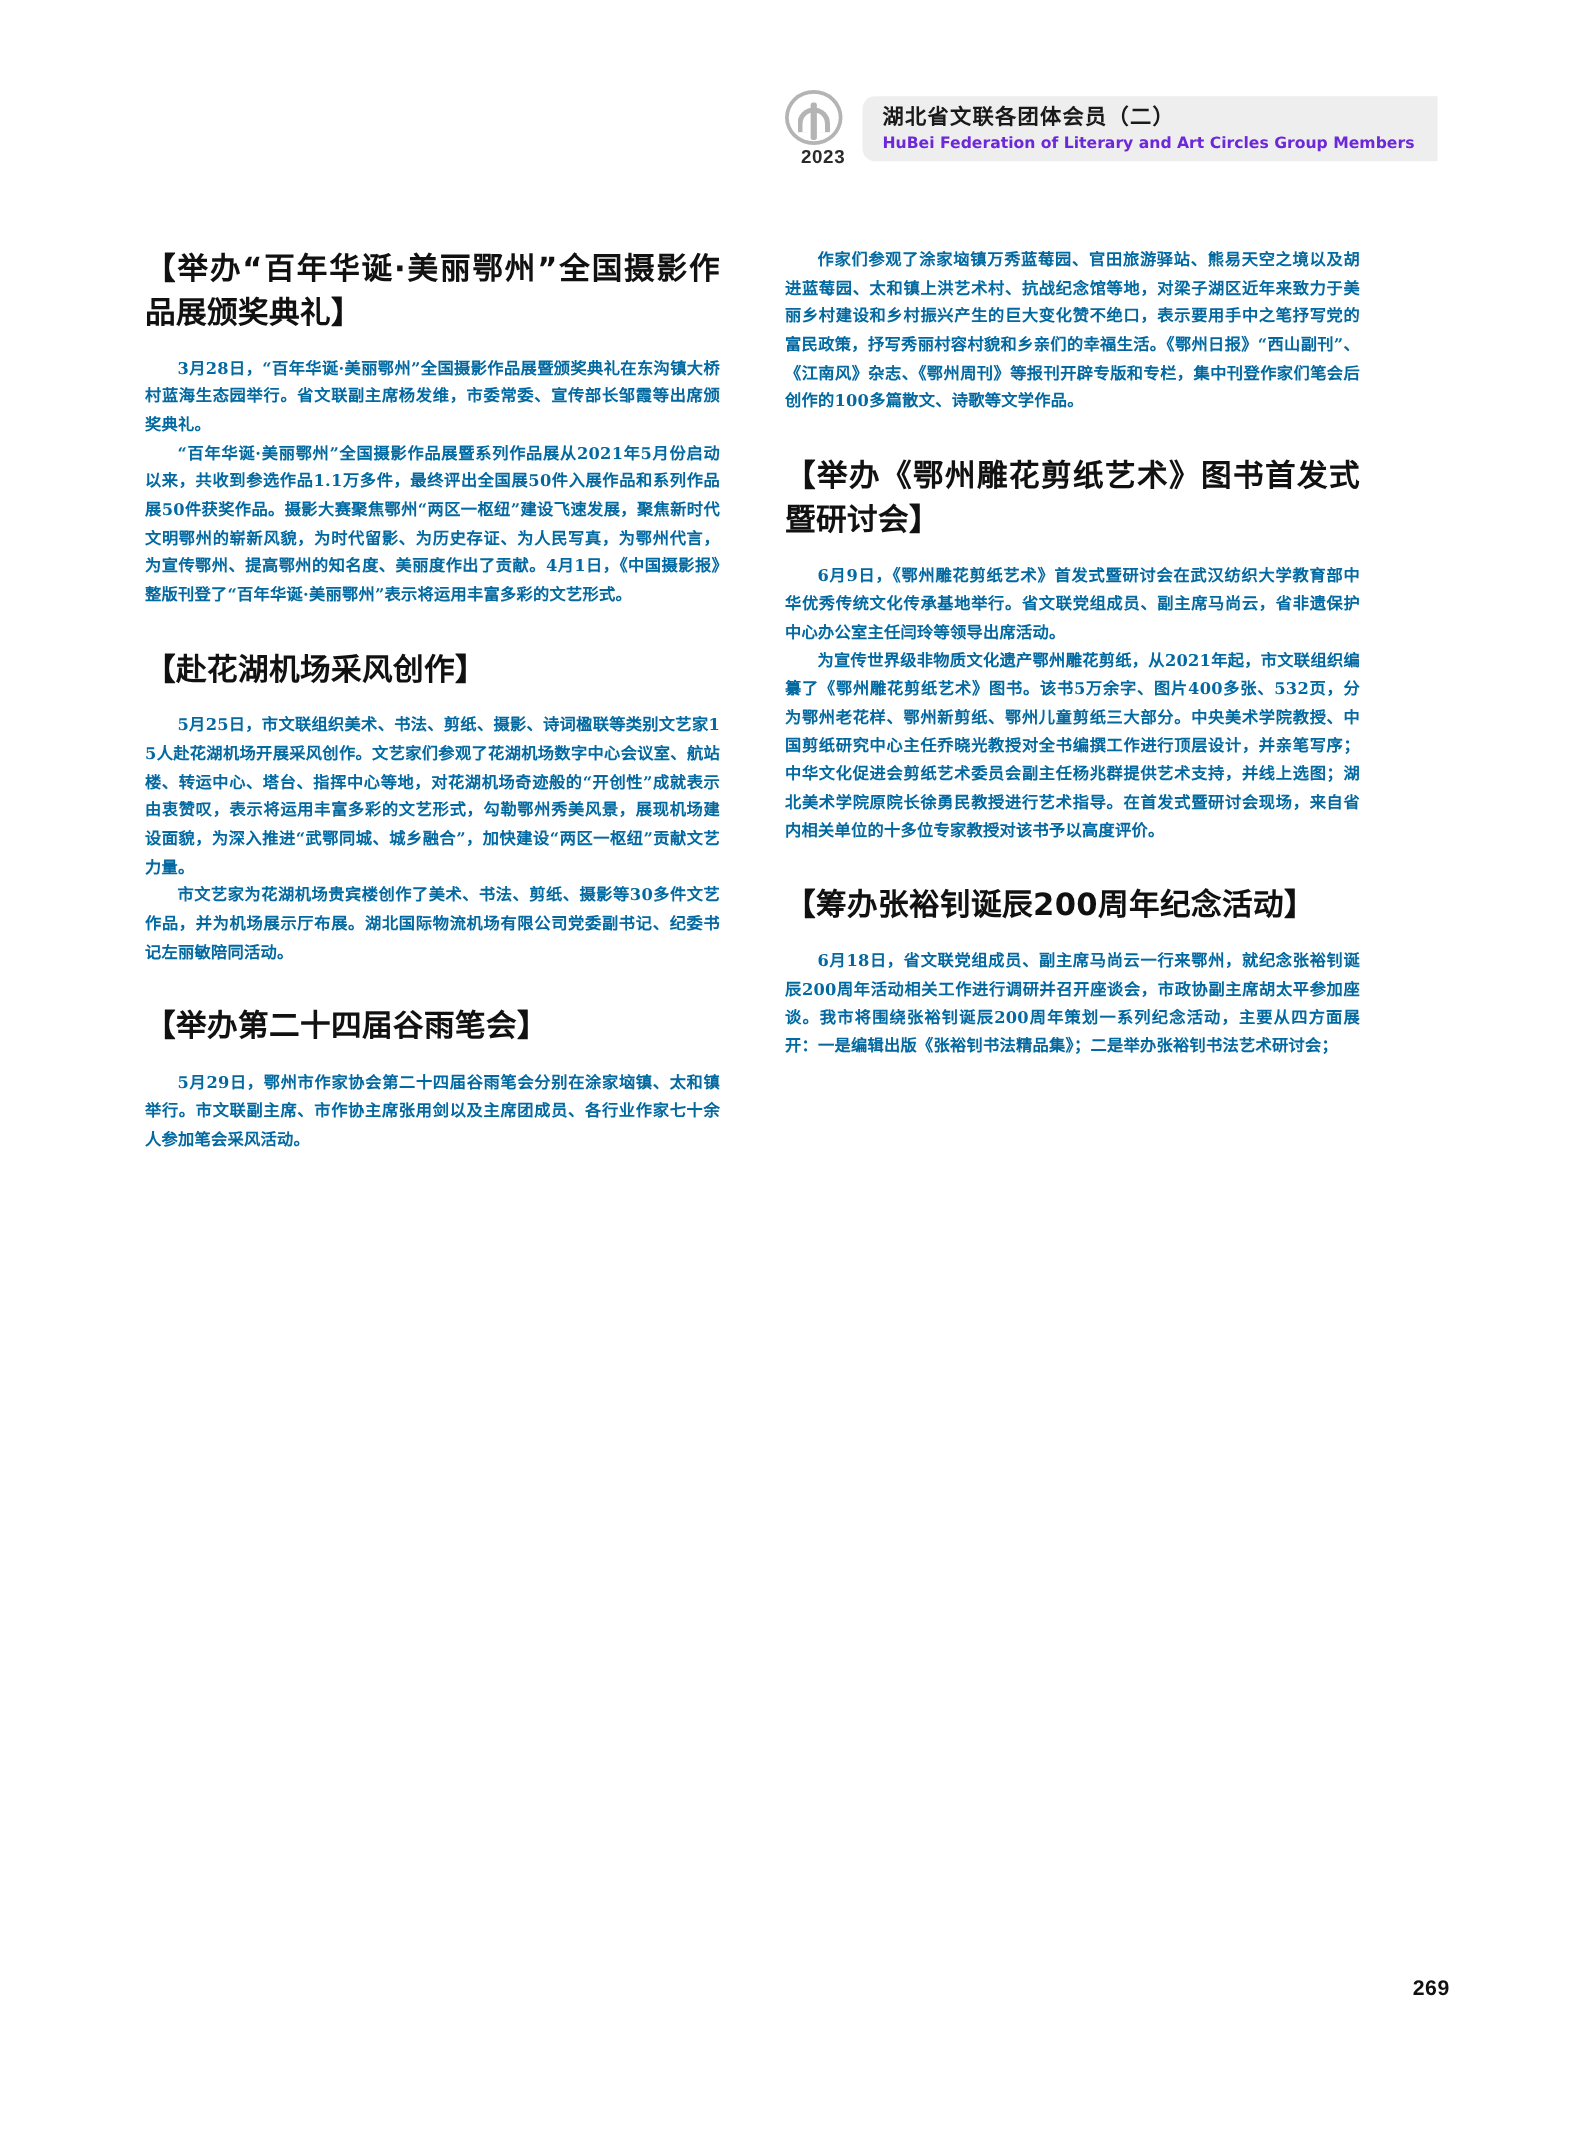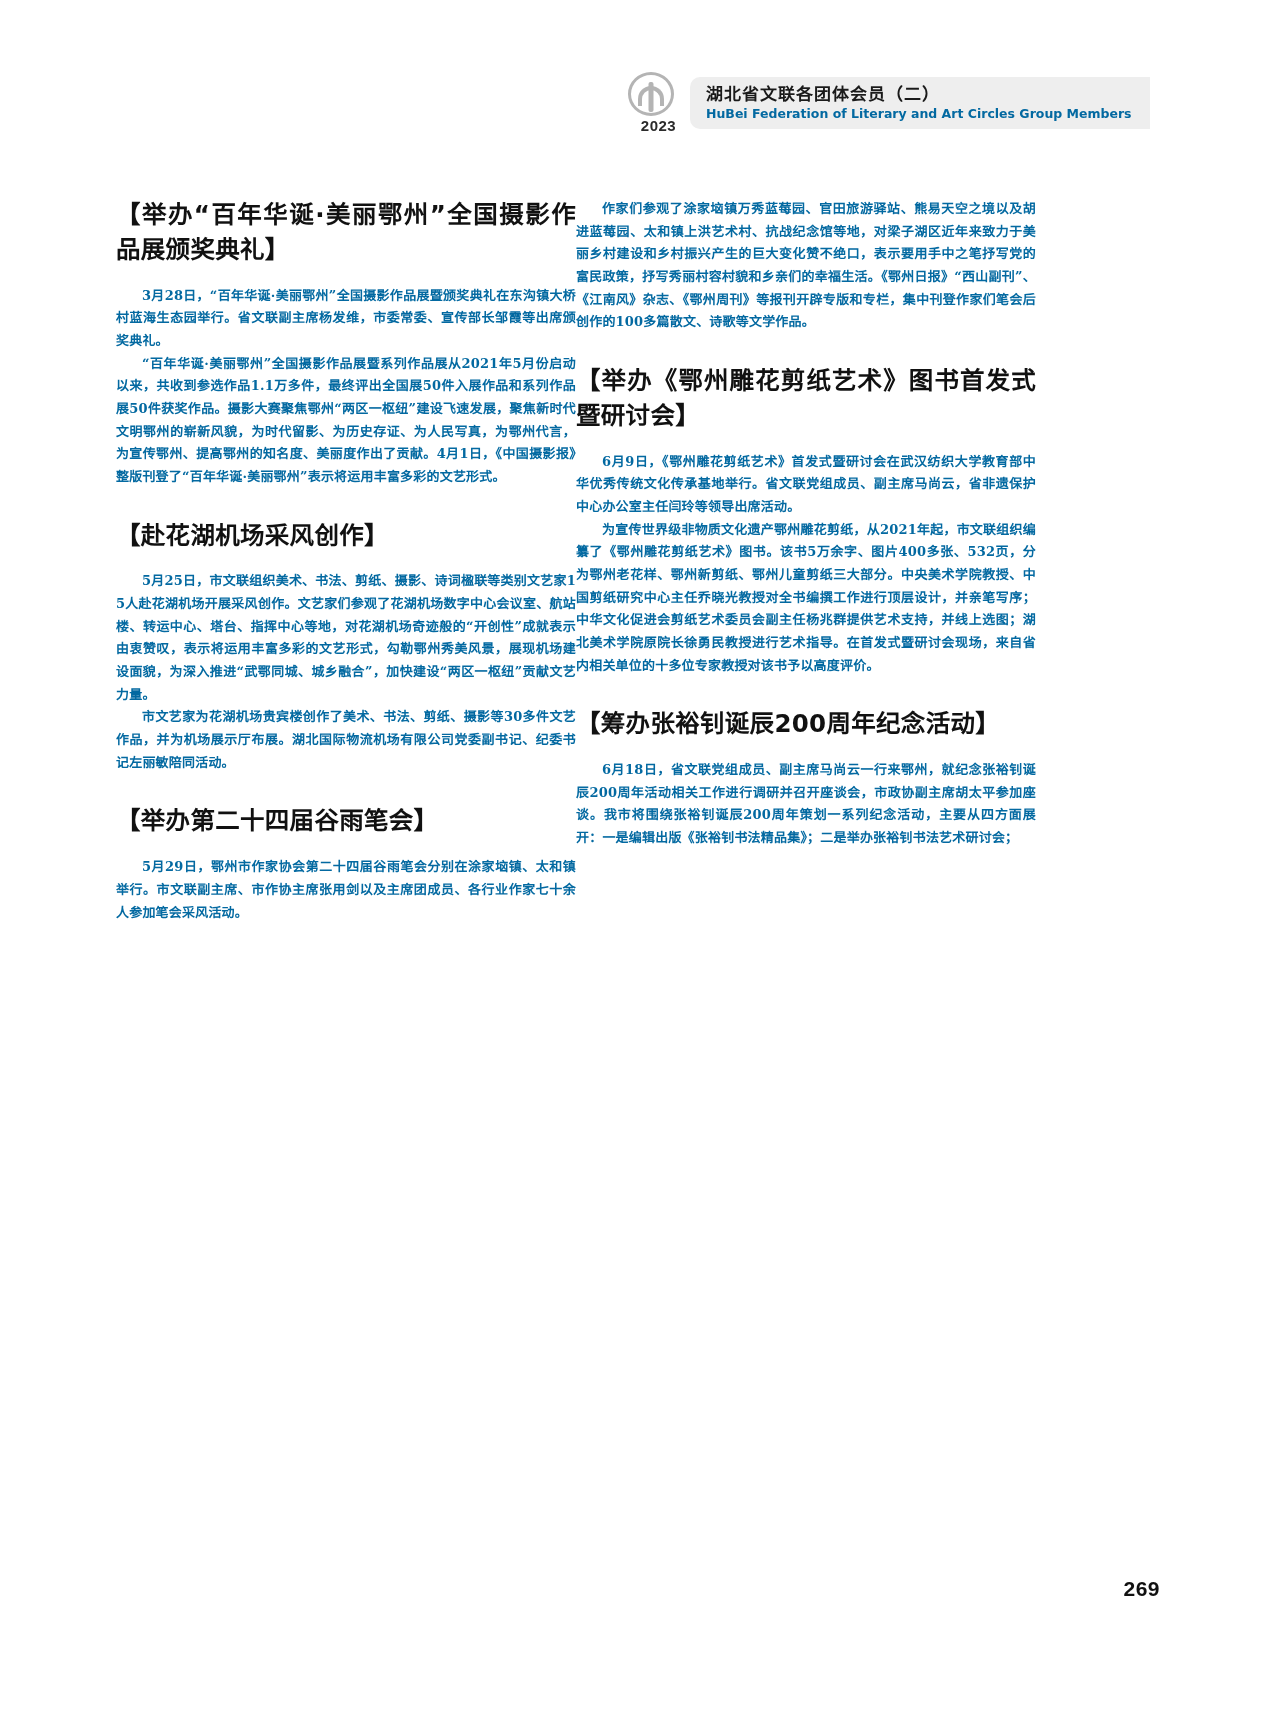--- a/index.html
+++ b/index.html
@@ -95,33 +95,34 @@
     font-size: 17px;
     letter-spacing: 1px;
     color: #1a1a1a;
     line-height: 1.25;
     white-space: nowrap;
   }
   .header-title-en {
     font-family: "DejaVu Sans", sans-serif;
     font-weight: bold;
     font-size: 12.5px;
-    color: #0369a1;
+    color: #6d28d9;
     line-height: 1.3;
     white-space: nowrap;
     margin-top: 1px;
   }
 
   
   .columns {
     position: absolute;
     top: 198px;
     left: 116px;
     width: 1044px;
     display: flex;
+    gap: 52px;
   }
   .col {
     width: 460px;
     flex: 0 0 460px;
   }
 
   h2.section-heading {
     font-family: "DejaVu Sans", sans-serif;
     font-weight: bold;
     font-size: 24.5px;
@@ -151,21 +152,21 @@
     word-break: break-all;
   }
 
   
   .page-number {
     position: absolute;
     right: 116px;
     bottom: 118px;
     font-family: "Liberation Sans", sans-serif;
     font-weight: bold;
-    font-size: 21px;
+    font-size: 17px;
     color: #111111;
     letter-spacing: 0.5px;
   }
 </style>
 </head>
 <body>
 
 <div class="page-header">
   <div class="header-logo">
     <div class="logo-mark"></div>

